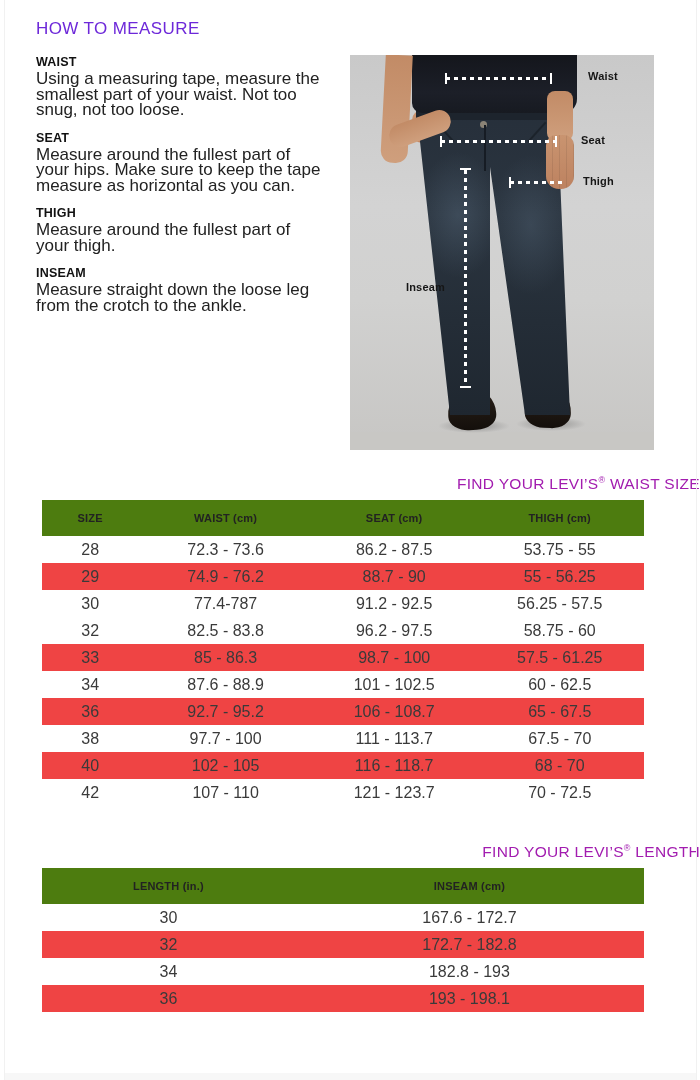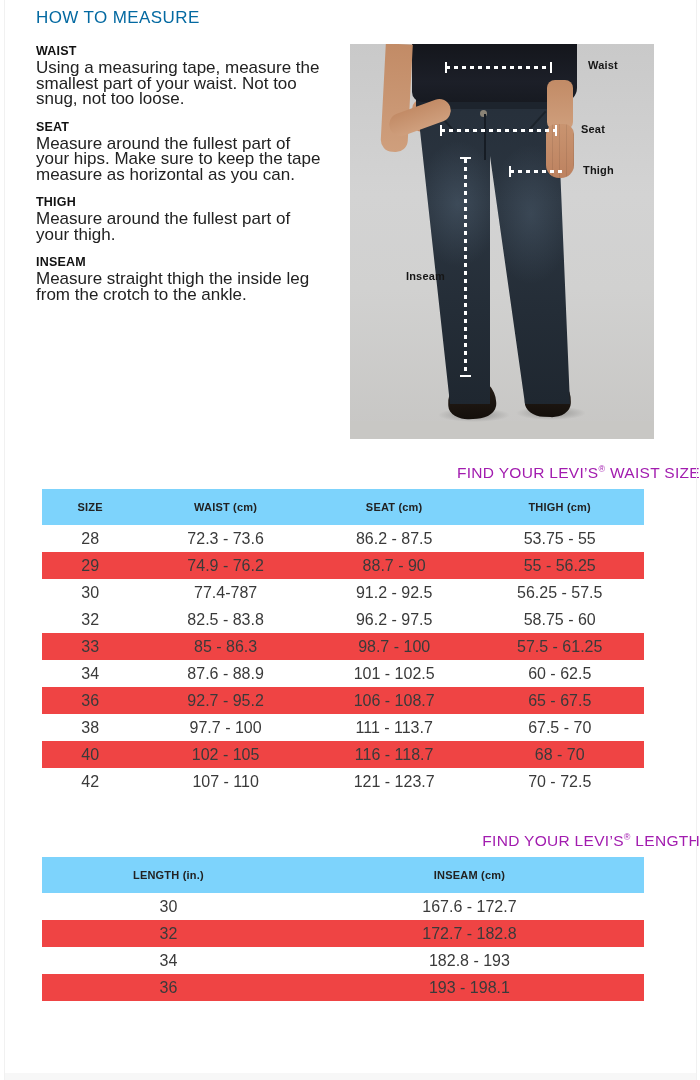--- a/index.html
+++ b/index.html
@@ -6,22 +6,22 @@
   html,body { margin:0; padding:0; }
   body {
     width:700px; height:1080px; position:relative; overflow:hidden;
     background:#ffffff; font-family:"Liberation Sans", sans-serif; color:#222;
   }
   .edge { position:absolute; top:0; bottom:0; width:1px; background:#f1f1f1; z-index:0; }
   .edge.l { left:4px; } .edge.r { right:3px; }
   .bottom-strip { position:absolute; left:5px; right:4px; bottom:0; height:7px; background:#f7f7f7; }
 
   h1.page-title {
-    margin:0 0 0 36px; padding-top:8px; font-size:17px; font-weight:normal;
-    letter-spacing:.4px; color:#0369a1;
+    margin:0 0 0 36px; padding-top:19px; font-size:17px; font-weight:normal;
+    letter-spacing:.4px; color:#6d28d9;
   }
   .measure-columns { display:flex; margin-top:16px; align-items:flex-start; }
   .instructions { margin-left:36px; width:296px; }
   .instr { margin-bottom:13px; }
   .instr h3 { margin:0 0 1px 0; font-size:12.5px; line-height:15px; color:#111; letter-spacing:.2px; }
   .instr p { margin:0; font-size:17px; line-height:15.5px; color:#222; width:290px; }
 
   
   .photo {
     position:relative; width:304px; height:395px; margin-left:18px; overflow:hidden;
@@ -88,21 +88,21 @@
   .fig-label.thigh { left:233px; top:120px; }
   .fig-label.inseam { left:40px; top:226px; width:55px; text-align:right; }
 
   
   h2.table-title { margin:0 0 7px 43px; font-size:15.5px; font-weight:normal; letter-spacing:.3px; color:#a21caf;text-align:right; }
   h2.t1 { margin-top:25px; }
   h2.t2 { margin-top:37px; }
   sup.reg { font-size:9px; }
   table.size-table { border-collapse:collapse; table-layout:fixed; width:602px; margin-left:42px; }
   table.size-table th {
-    background:#7dd3fc; height:27px; font-size:11px; font-weight:bold; color:#222;
+    background:#4d7c0f; height:27px; font-size:11px; font-weight:bold; color:#222;
     letter-spacing:.2px; text-align:center; padding:12px;
   }
   table.size-table td { height:27px; font-size:16px; color:#3a3a3a; text-align:center; padding:0; }
   table.size-table tbody tr.alt { background:#ef4444; }
 </style>
 </head>
 <body>
 
 <div class="edge l"></div>
 <div class="edge r"></div>
@@ -118,21 +118,21 @@
     <div class="instr">
       <h3>SEAT</h3>
       <p>Measure around the fullest part of your hips. Make sure to keep the tape measure as horizontal as you can.</p>
     </div>
     <div class="instr">
       <h3>THIGH</h3>
       <p>Measure around the fullest part of your thigh.</p>
     </div>
     <div class="instr">
       <h3>INSEAM</h3>
-      <p>Measure straight thigh the inside leg from the crotch to the ankle.</p>
+      <p>Measure straight down the loose leg from the crotch to the ankle.</p>
     </div>
   </div>
 
   <div class="photo">
     <div class="floor"></div>
     <div class="boot-shadow l"></div>
     <div class="boot-shadow r"></div>
     <div class="boot l"></div>
     <div class="boot r"></div>
     <div class="jeans"></div>

